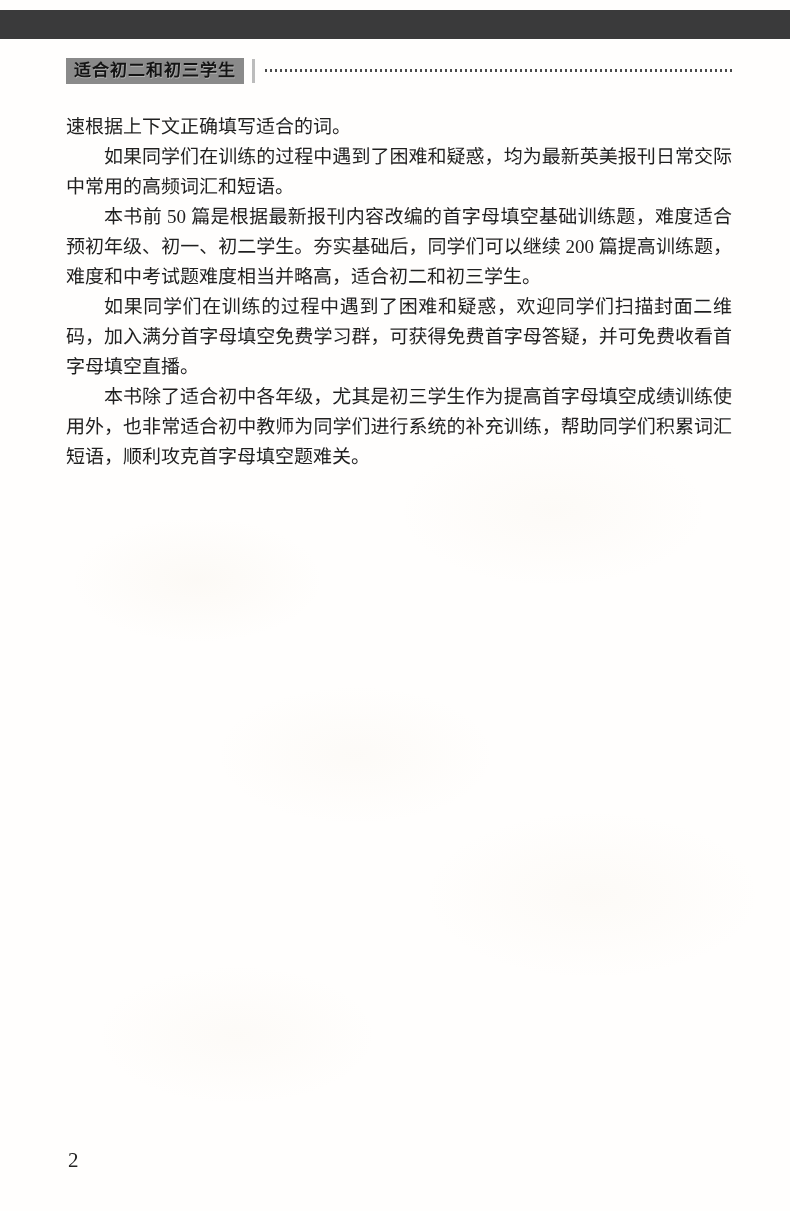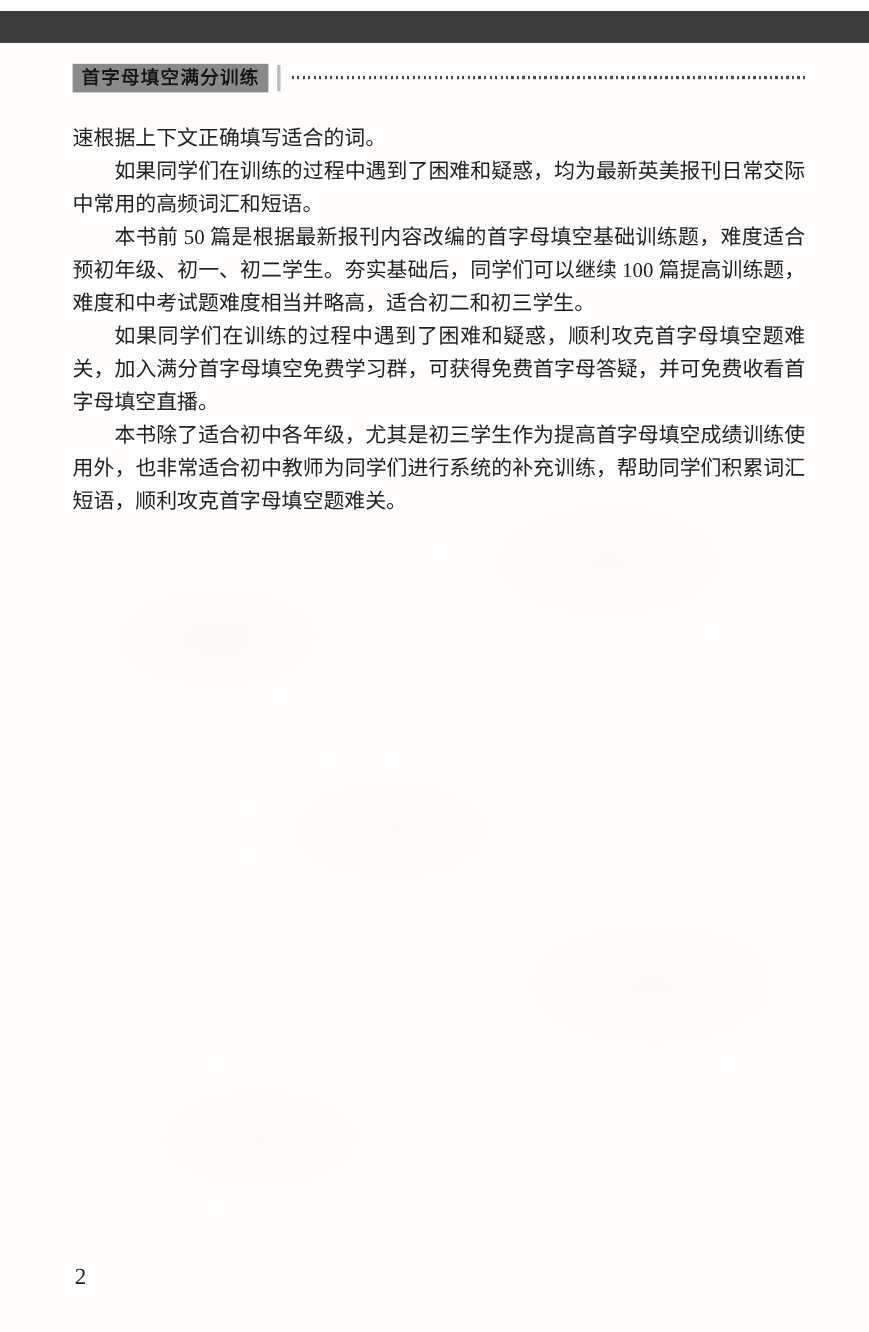--- a/index.html
+++ b/index.html
@@ -100,30 +100,30 @@
   }
 </style>
 </head>
 <body>
 
 <div class="page">
 
   <div class="top-band"></div>
 
   <div class="header-row">
-    <span class="section-tag">首字母填空满分训练</span>
+    <span class="section-tag">适合初二和初三学生</span>
     <span class="header-divider"></span>
     <span class="dotted-rule"></span>
   </div>
 
   <div class="body-text">
     <p class="continuation">速根据上下文正确填写适合的词。</p>
     <p>如果同学们在训练的过程中遇到了困难和疑惑，均为最新英美报刊日常交际中常用的高频词汇和短语。</p>
-    <p>本书前 50 篇是根据最新报刊内容改编的首字母填空基础训练题，难度适合预初年级、初一、初二学生。夯实基础后，同学们可以继续 100 篇提高训练题，难度和中考试题难度相当并略高，适合初二和初三学生。</p>
-    <p>如果同学们在训练的过程中遇到了困难和疑惑，顺利攻克首字母填空题难关，加入满分首字母填空免费学习群，可获得免费首字母答疑，并可免费收看首字母填空直播。</p>
+    <p>本书前 50 篇是根据最新报刊内容改编的首字母填空基础训练题，难度适合预初年级、初一、初二学生。夯实基础后，同学们可以继续 200 篇提高训练题，难度和中考试题难度相当并略高，适合初二和初三学生。</p>
+    <p>如果同学们在训练的过程中遇到了困难和疑惑，欢迎同学们扫描封面二维码，加入满分首字母填空免费学习群，可获得免费首字母答疑，并可免费收看首字母填空直播。</p>
     <p>本书除了适合初中各年级，尤其是初三学生作为提高首字母填空成绩训练使用外，也非常适合初中教师为同学们进行系统的补充训练，帮助同学们积累词汇短语，顺利攻克首字母填空题难关。</p>
   </div>
 
   <div class="scan-noise"></div>
 
   <div class="page-number">2</div>
 
 </div>
 
 </body></html>

